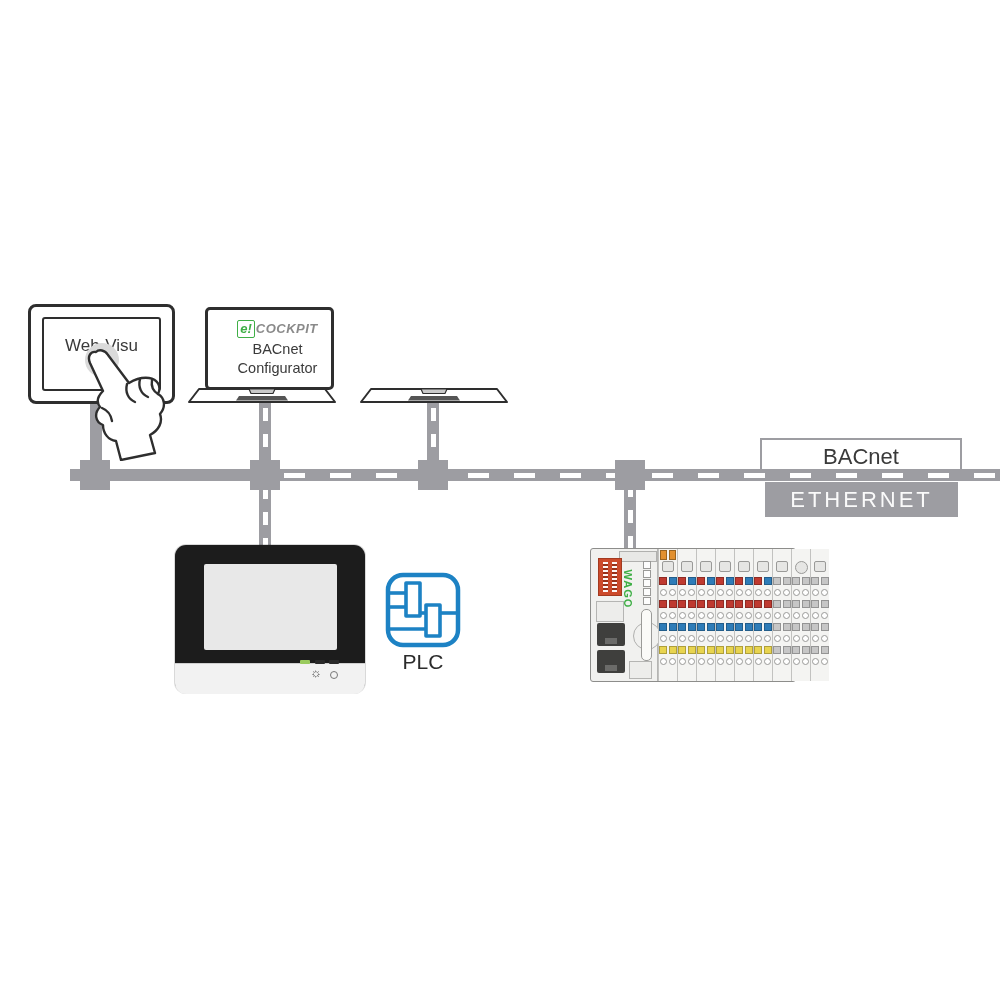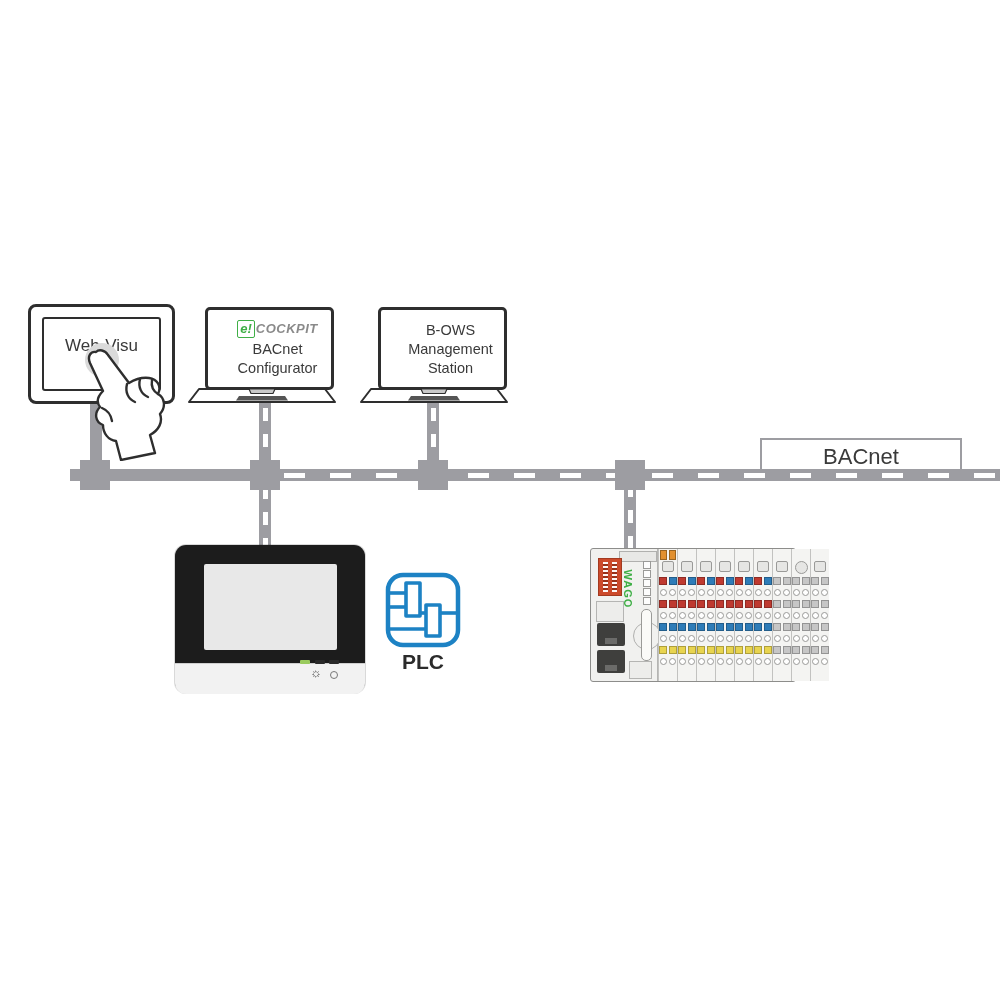--- a/index.html
+++ b/index.html
@@ -53,21 +53,21 @@
       border-top:1px solid #cfcfcf;}
   .hmi-led{width:10px;height:4px;border-radius:1px;top:115px;}
   .hmi-led.green{left:125px;}
   .hmi-led.dark1{left:140px;background:#2a2a2a;}
   .hmi-led.dark2{left:154px;background:#2a2a2a;}
   .hmi-sun{left:135px;top:121px;font-size:13px;color:#555;line-height:13px;}
   .hmi-dot{left:155px;top:126px;width:6px;height:6px;border:1.5px solid #777;border-radius:50%;}
 
   
   .plc-icon{left:385px;top:572px;width:76px;height:76px;z-index:8;}
-  .plc-label{left:385px;top:650px;width:76px;text-align:center;font-size:21px;color:#2b2b2b;z-index:8;font-weight:bold;}
+  .plc-label{left:385px;top:650px;width:76px;text-align:center;font-size:21px;color:#2b2b2b;z-index:8;}
 
   
   .wago{left:590px;top:548px;width:204px;height:132px;background:#f1f1ef;border:1.5px solid #8d8d8b;
       border-radius:3px;z-index:8;display:flex;}
   .wago-cpu{position:relative;width:66px;height:100%;border-right:1px solid #b5b5b3;flex:none;}
   .wago-latch{left:28px;top:2px;width:36px;height:9px;background:#e8e8e6;border:1.5px solid #b0b0ae;}
   .wago-dip{left:7px;top:9px;width:22px;height:36px;background:#cc4a2b;border:1px solid #a33a20;}
   .dip-col{position:absolute;top:3px;width:5px;height:30px;
       background-image:repeating-linear-gradient(180deg,rgba(255,255,255,0.95) 0 2px,rgba(120,30,10,0.6) 2px 4px);}
   .dip-col.l{left:4px;} .dip-col.r{right:4px;}
@@ -139,33 +139,31 @@
     </div>
     <div class="laptop-line">BACnet</div>
     <div class="laptop-line">Configurator</div>
   </div>
   <svg class="abs laptop-base cockpit" viewBox="0 0 150 16">
     <path d="M12,1 L138,1 L148,14 L2,14 Z" fill="#fff" stroke="#2e2e2e" stroke-width="2" stroke-linejoin="round"></path>
     <path d="M62,1 L88,1 L86,5.5 L64,5.5 Z" fill="#c9c9c9" stroke="#2e2e2e" stroke-width="1.2"></path>
     <path d="M52,8 L98,8 L101,12.5 L49,12.5 Z" fill="#555"></path>
   </svg>
 
-  <div class="abs laptop-screen bows">
-    <div class="laptop-line">B-OWS</div>
-    <div class="laptop-line">Management</div>
-    <div class="laptop-line">Station</div>
-  </div>
   <svg class="abs laptop-base bows" viewBox="0 0 150 16">
     <path d="M12,1 L138,1 L148,14 L2,14 Z" fill="#fff" stroke="#2e2e2e" stroke-width="2" stroke-linejoin="round"></path>
     <path d="M62,1 L88,1 L86,5.5 L64,5.5 Z" fill="#c9c9c9" stroke="#2e2e2e" stroke-width="1.2"></path>
     <path d="M52,8 L98,8 L101,12.5 L49,12.5 Z" fill="#555"></path>
   </svg>
 
   <div class="abs bacnet-box">
     <span>BACnet</span>
+  </div>
+  <div class="abs ethernet-box">
+    <span>ETHERNET</span>
   </div>
 
   <div class="abs hmi">
     <div class="abs hmi-screen"></div>
     <div class="abs hmi-bar"></div>
     <div class="abs hmi-led green" style="background: rgb(154, 203, 94);"></div>
     <div class="abs hmi-led dark1"></div>
     <div class="abs hmi-led dark2"></div>
     <div class="abs hmi-sun">☼</div>
     <div class="abs hmi-dot"></div>

